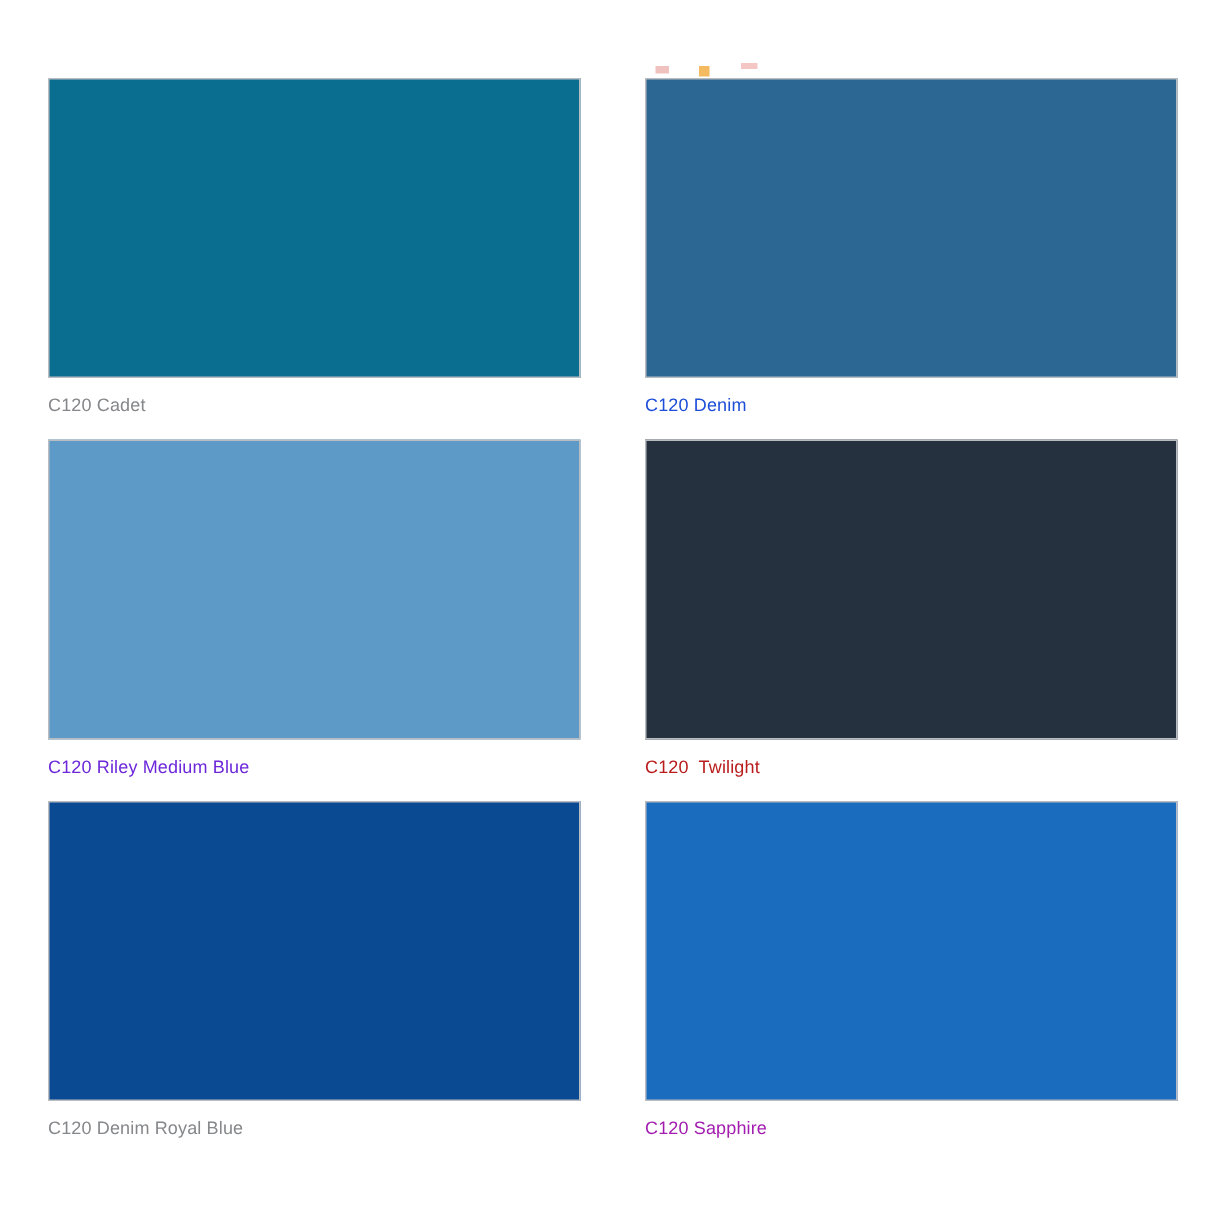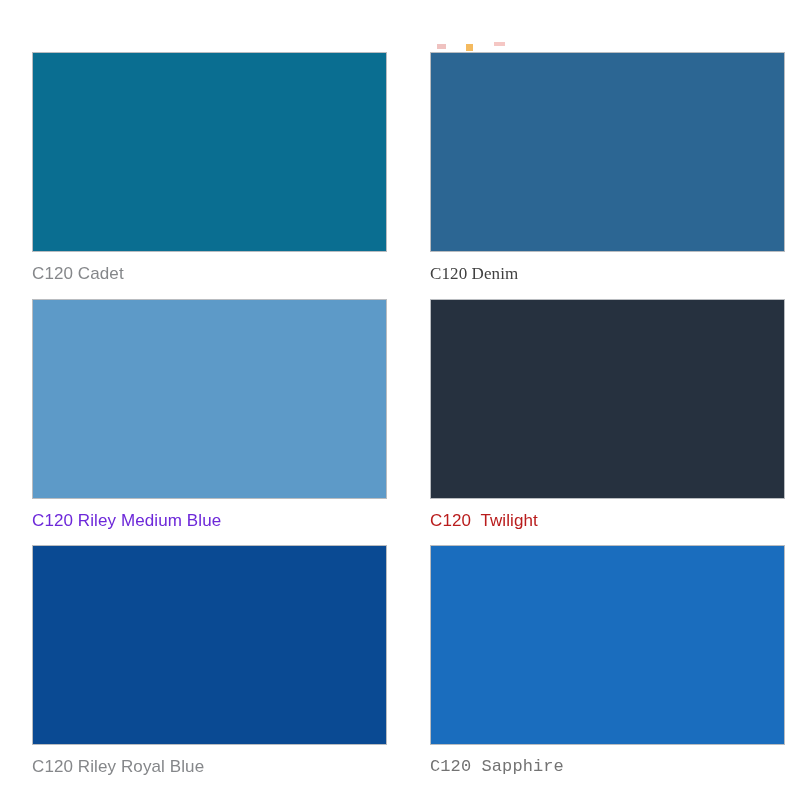--- a/index.html
+++ b/index.html
@@ -78,21 +78,21 @@
     width: 355px;
     height: 200px;
     border: 1px solid #b9bcc0;
     box-sizing: border-box;
     display: block;
   }
 
   .swatch-label {
     display: block;
     font-family: "Liberation Sans", sans-serif;
-    font-size: 17px;
+    font-size: 12px;
     color: #85878a;
     letter-spacing: 0.1px;
     padding-top: 12px;
     padding-bottom: 13px;
     white-space: pre;
     line-height: 1.15;
   }
 </style>
 </head>
 <body style="background: rgb(255, 255, 255);">
@@ -107,36 +107,36 @@
 
 <div id="swatch-grid">
 
   <div class="swatch-cell">
     <span class="swatch-chip" style="background-color: rgb(10, 110, 145); border-color: rgb(185, 188, 192);"></span>
     <span class="swatch-label" style="color: rgb(133, 135, 138);">C120 Cadet</span>
   </div>
 
   <div class="swatch-cell">
     <span class="swatch-chip" style="background-color: rgb(44, 102, 147); border-color: rgb(185, 188, 192);"></span>
-    <span class="swatch-label" style="color: #404040; font-family: Liberation Serif, serif;">C120 Denim</span>
+    <span class="swatch-label" style="color: #1d4ed8;">C120 Denim</span>
   </div>
 
   <div class="swatch-cell">
     <span class="swatch-chip" style="background-color: rgb(93, 154, 200); border-color: rgb(185, 188, 192);"></span>
     <span class="swatch-label" style="color: #6d28d9;">C120 Riley Medium Blue</span>
   </div>
 
   <div class="swatch-cell">
     <span class="swatch-chip" style="background-color: rgb(38, 49, 63); border-color: rgb(185, 188, 192);"></span>
     <span class="swatch-label" style="color: #b91c1c;">C120  Twilight</span>
   </div>
 
   <div class="swatch-cell">
     <span class="swatch-chip" style="background-color: rgb(10, 74, 147); border-color: rgb(185, 188, 192);"></span>
-    <span class="swatch-label" style="color: rgb(133, 135, 138);">C120 Riley Royal Blue</span>
+    <span class="swatch-label" style="color: rgb(133, 135, 138);">C120 Denim Royal Blue</span>
   </div>
 
   <div class="swatch-cell">
     <span class="swatch-chip" style="background-color: rgb(26, 109, 190); border-color: rgb(185, 188, 192);"></span>
-    <span class="swatch-label" style="color: #737373; font-family: Liberation Mono, monospace;">C120 Sapphire</span>
+    <span class="swatch-label" style="color: #a21caf;">C120 Sapphire</span>
   </div>
 
 </div>
 
 </body></html>

